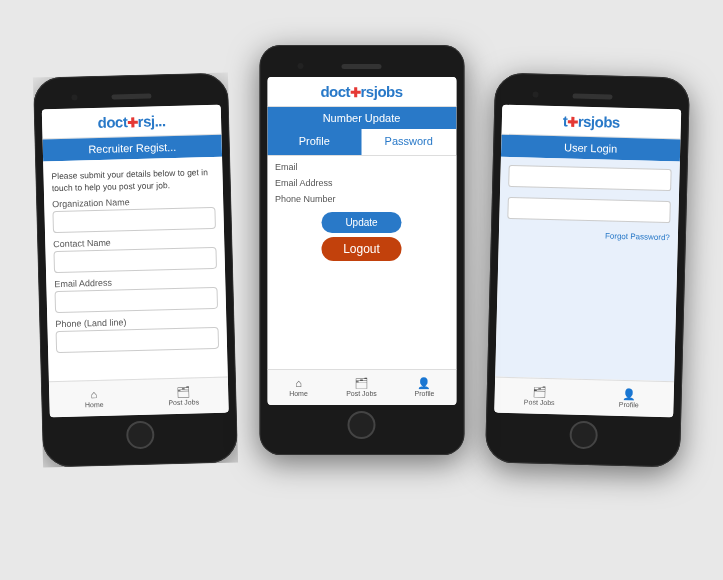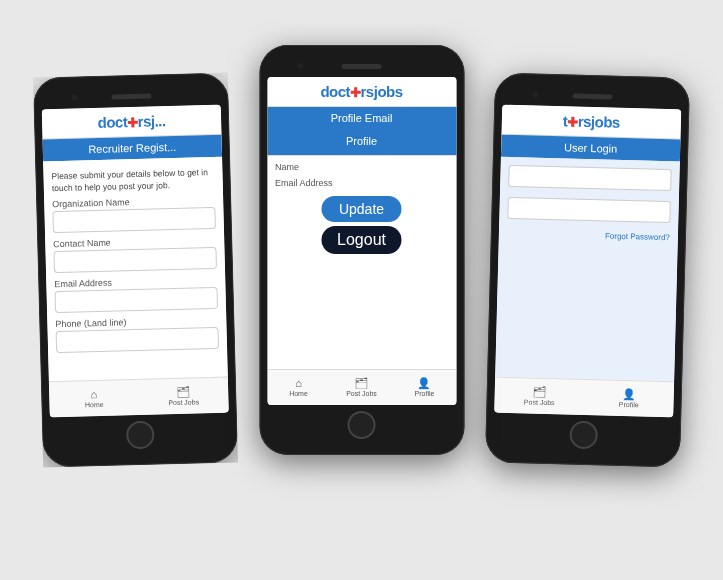--- a/index.html
+++ b/index.html
@@ -162,34 +162,34 @@
 
     .btn-update {
       display: block;
       width: 80px;
       margin: 8px auto 4px;
       background: #2979c8;
       color: #fff;
       border: none;
       border-radius: 14px;
       padding: 5px 8px;
-      font-size: 14px;
+      font-size: 10px;
       text-align: center;
       cursor: pointer;
     }
     .btn-logout {
       display: block;
       width: 80px;
       margin: 0 auto;
-      background: #0f172a;
+      background: #c2410c;
       color: #fff;
       border: none;
       border-radius: 14px;
       padding: 5px 0;
-      font-size: 16px;
+      font-size: 12px;
       text-align: center;
       cursor: pointer;
     }
 
     
     .app-tabbar {
       display: flex;
       border-top: 1px solid #ddd;
       background: #f8f8f8;
       height: 36px;
@@ -311,50 +311,54 @@
           <span class="tabbar-icon">🗂</span>
           <span>Post Jobs</span>
         </div>
       </div>
     </div>
     <div class="phone-bottom">
       <div class="phone-home-btn"></div>
     </div>
   </div>
 
-  <div class="phone phone-2" style="left:50%; transform:translateX(-50%); top:45px; z-index:3; width:205px; height:410px;">
+  <div class="phone phone-2" style="left:50%; transform:translateX(-50%); top:45px; z-index:3; width:205px; height:410px;border-radius:21px;">
     <div class="phone-top">
       <div class="phone-camera"></div>
       <div class="phone-speaker"></div>
     </div>
     <div class="phone-inner">
 
       <div class="app-header">
         <div class="app-logo">
           <span>doct</span><span class="cross">✚</span><span>rsjobs</span>
         </div>
       </div>
       <div class="app-blue-bar">
-        <span>Profile Email</span>
+        <span>Number Update</span>
       </div>
 
       <div class="app-tabs">
         <div class="app-tab active">
           <span>Profile</span>
         </div>
+        <div class="app-tab">
+          <span>Password</span>
+        </div>
       </div>
 
       <div class="app-body">
         <div class="form-group">
-          <label class="form-label">Name</label>
+          <label class="form-label">Email</label>
         </div>
         <div class="form-group">
           <label class="form-label">Email Address</label>
         </div>
         <div class="form-group">
+          <label class="form-label">Phone Number</label>
         </div>
         <button class="btn-update">Update</button>
         <button class="btn-logout">Logout</button>
       </div>
 
       <div class="app-tabbar">
         <div class="tabbar-item">
           <span class="tabbar-icon">⌂</span>
           <span>Home</span>
         </div>

